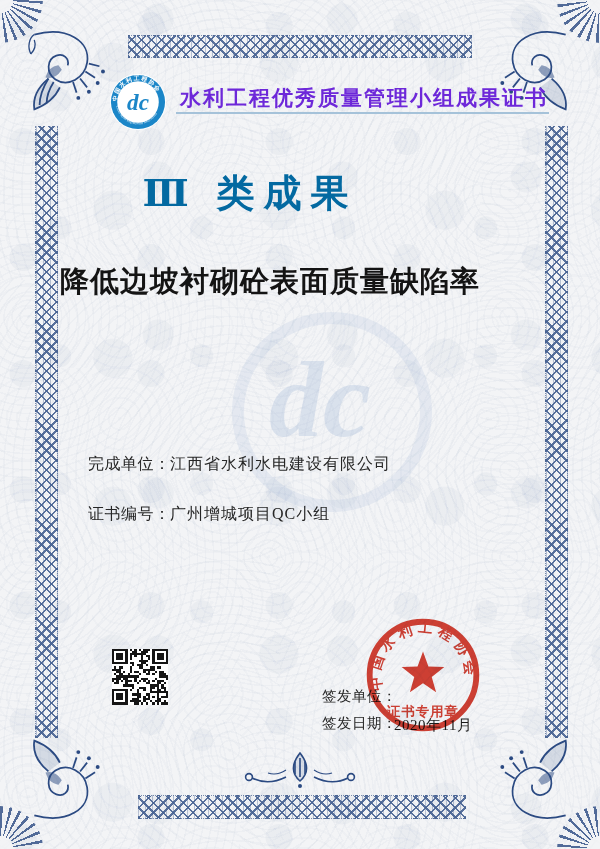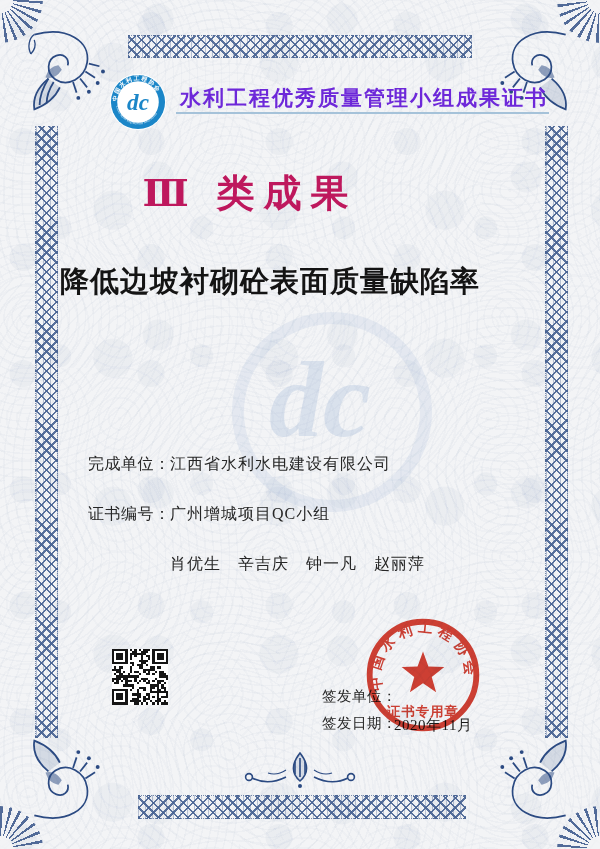--- a/index.html
+++ b/index.html
@@ -60,21 +60,21 @@
   .crest{position:absolute;z-index:2;left:238px;top:750px;width:124px;height:42px;}
   
   .issuer-logo{position:absolute;left:109px;top:73px;width:58px;height:58px;z-index:3;}
   .header-title{
     position:absolute;left:180px;top:84px;width:370px;z-index:3;
     font-size:21px;font-weight:bold;color:#6d28d9;letter-spacing:2px;white-space:nowrap;
   }
   .header-underline{position:absolute;left:176px;top:112px;width:373px;height:2px;background:#a5c2d9;z-index:3;}
   .class-title{
     position:absolute;left:0;top:168px;width:500px;text-align:center;z-index:3;
-    font-size:38px;font-weight:bold;color:#be185d;letter-spacing:9px;
+    font-size:38px;font-weight:bold;color:#0369a1;letter-spacing:9px;
   }
   .main-title{
     position:absolute;left:0;top:262px;width:540px;text-align:center;z-index:3;
     font-family:"Liberation Sans","DejaVu Sans",sans-serif;
     font-size:29px;font-weight:bold;color:#141414;letter-spacing:1px;
   }
   
   .watermark-ring{
     position:absolute;left:232px;top:312px;width:176px;height:176px;border-radius:50%;
     border:12px solid rgba(150,176,212,.16);z-index:1;
@@ -211,23 +211,20 @@
 
   <div class="watermark-ring"></div>
   <div class="watermark-mono">dc</div>
 
   <div class="fields">
     <div class="field">
       <span class="flabel">完成单位：</span><span class="fvalue">江西省水利水电建设有限公司</span>
     </div>
     <div class="field">
       <span class="flabel">证书编号：</span><span class="fvalue">广州增城项目QC小组</span>
-    </div>
-    <div class="field">
-      <span class="flabel"></span><span class="fvalue">肖优生　辛吉庆　钟一凡　赵丽萍</span>
     </div>
   </div>
 
   <svg class="qr-code" viewBox="0 0 25 25" shape-rendering="crispEdges">
     <rect x="0" y="0" width="25" height="25" fill="#ffffff"></rect>
     <g fill="#151515" id="qr-modules">
         <rect x="8" y="0" width="1" height="1"></rect>
         <rect x="10" y="0" width="1" height="1"></rect>
         <rect x="12" y="0" width="1" height="1"></rect>
         <rect x="14" y="0" width="1" height="1"></rect>

